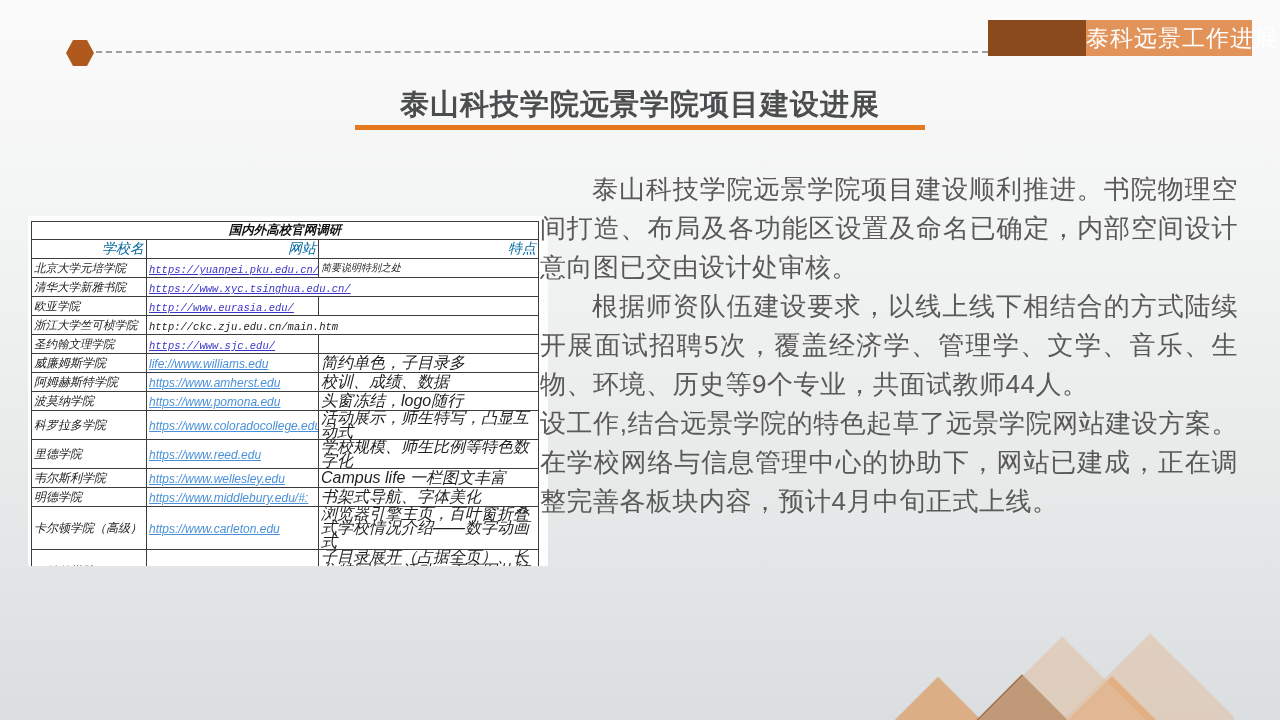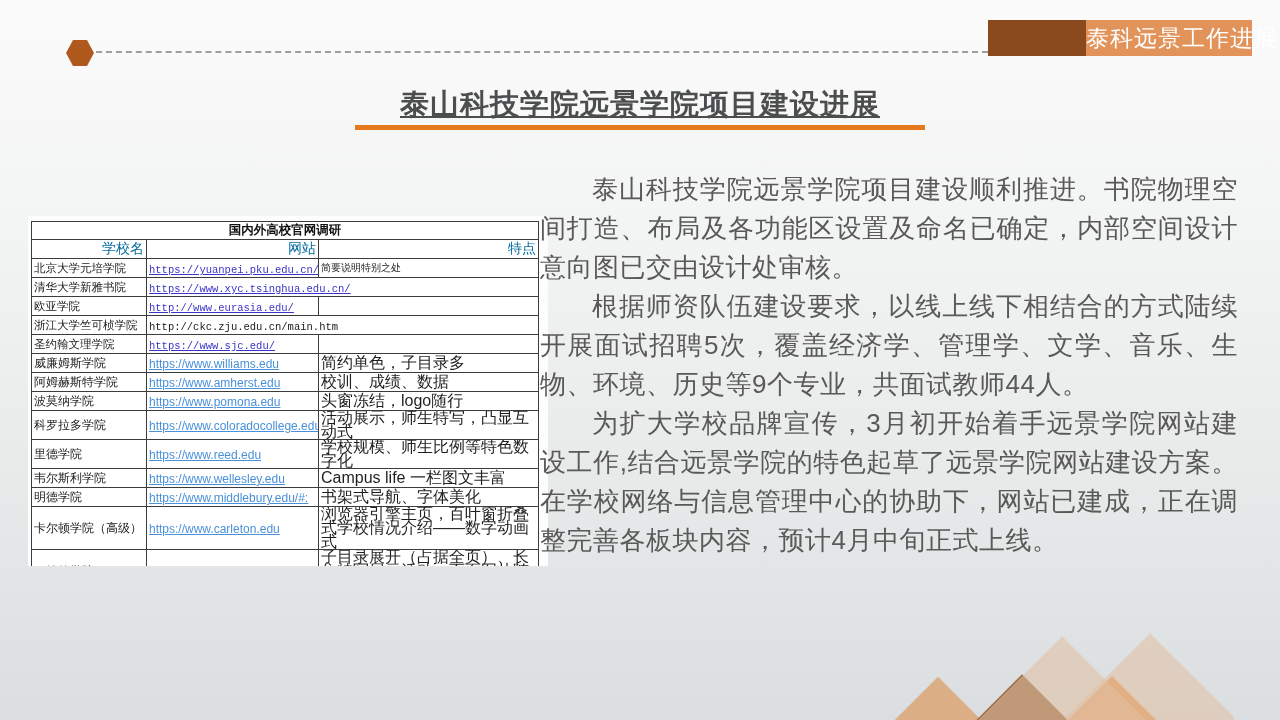--- a/index.html
+++ b/index.html
@@ -24,32 +24,32 @@
   .tab-block {
     position: absolute; left: 1086px; top: 20px; width: 166px; height: 36px;
     color: #ffffff; font-size: 23px; line-height: 36px; text-align: center;
     letter-spacing: 1px; white-space: nowrap;
   }
 
   
   .page-title {
     position: absolute; left: 355px; top: 85px; width: 570px;
     text-align: center; font-size: 29px; font-weight: bold; color: #4c4d4f;
-    letter-spacing: 1px; white-space: nowrap; text-decoration: underline;
+    letter-spacing: 1px; white-space: nowrap;
   }
   .title-underline { position: absolute; left: 355px; top: 125px; width: 570px; height: 5px; }
 
   
   .table-wrap {
     position: absolute; left: 28px; top: 216px; width: 520px; height: 350px;
     background: #fdfdfd; overflow: hidden;
   }
   table.survey {
     border-collapse: collapse; table-layout: fixed; width: 409px;
-    margin: 5px 0 16px 3px; background: #ffffff;
+    margin: 5px 0 16px 3px; background: #ffffff; font-style: italic;
   }
   table.survey td, table.survey th { border: 1px solid #3c3c3c; padding: 0 2px; overflow: hidden; vertical-align: middle; }
   .t-title {
     font-family: "Liberation Serif", serif; font-weight: bold; font-size: 12.5px;
     text-align: center; height: 15px; color: #111;
   }
   .t-head {
     font-family: "Liberation Serif", serif; font-weight: normal; font-size: 14px;
     text-align: right; height: 14px; color: #0369a1;
   }
@@ -128,21 +128,21 @@
             <td class="school-mono">浙江大学竺可桢学院</td>
             <td class="url" colspan="2"><span class="u-mono-plain">http://ckc.zju.edu.cn/main.htm</span></td>
           </tr>
           <tr class="r-mono">
             <td class="school-mono">圣约翰文理学院</td>
             <td class="url"><span class="u-mono">https://www.sjc.edu/</span></td>
             <td class="feat-mono"></td>
           </tr>
           <tr class="r-sans">
             <td class="school-sans">威廉姆斯学院</td>
-            <td class="url"><span class="u-sans">https://www.williams.edu</span></td>
+            <td class="url"><span class="u-sans">life://www.williams.edu</span></td>
             <td class="feat-sans">简约单色，子目录多</td>
           </tr>
           <tr class="r-sans">
             <td class="school-sans">阿姆赫斯特学院</td>
             <td class="url"><span class="u-sans">https://www.amherst.edu</span></td>
             <td class="feat-sans">校训、成绩、数据</td>
           </tr>
           <tr class="r-sans">
             <td class="school-sans">波莫纳学院</td>
             <td class="url"><span class="u-sans">https://www.pomona.edu</span></td>
@@ -182,21 +182,20 @@
     </table>
   </div>
 
   <div class="body-text">
       <div class="pline pfirst">泰山科技学院远景学院项目建设顺利推进。书院物理空</div>
       <div class="pline">间打造、布局及各功能区设置及命名已确定，内部空间设计</div>
       <div class="pline plast">意向图已交由设计处审核。</div>
       <div class="pline pfirst">根据师资队伍建设要求，以线上线下相结合的方式陆续</div>
       <div class="pline">开展面试招聘5次，覆盖经济学、管理学、文学、音乐、生</div>
       <div class="pline plast">物、环境、历史等9个专业，共面试教师44人。</div>
-      <div class="pline pfirst">为扩大学校品牌宣传，3月初开始着手远景学院网站建</div>
       <div class="pline">设工作,结合远景学院的特色起草了远景学院网站建设方案。</div>
       <div class="pline">在学校网络与信息管理中心的协助下，网站已建成，正在调</div>
       <div class="pline plast">整完善各板块内容，预计4月中旬正式上线。</div>
     </div>
 
   <div class="diamond d-tan" style="background: rgb(220, 174, 133);"></div>
   <div class="diamond d-brown" style="background: rgb(153, 109, 70);"></div>
   <div class="diamond d-orange" style="background: rgb(228, 153, 94);"></div>
   <div class="diamond d-pale1" style="background: rgba(224, 192, 163, 0.55);"></div>
   <div class="diamond d-pale2" style="background: rgba(224, 192, 163, 0.55);"></div>

